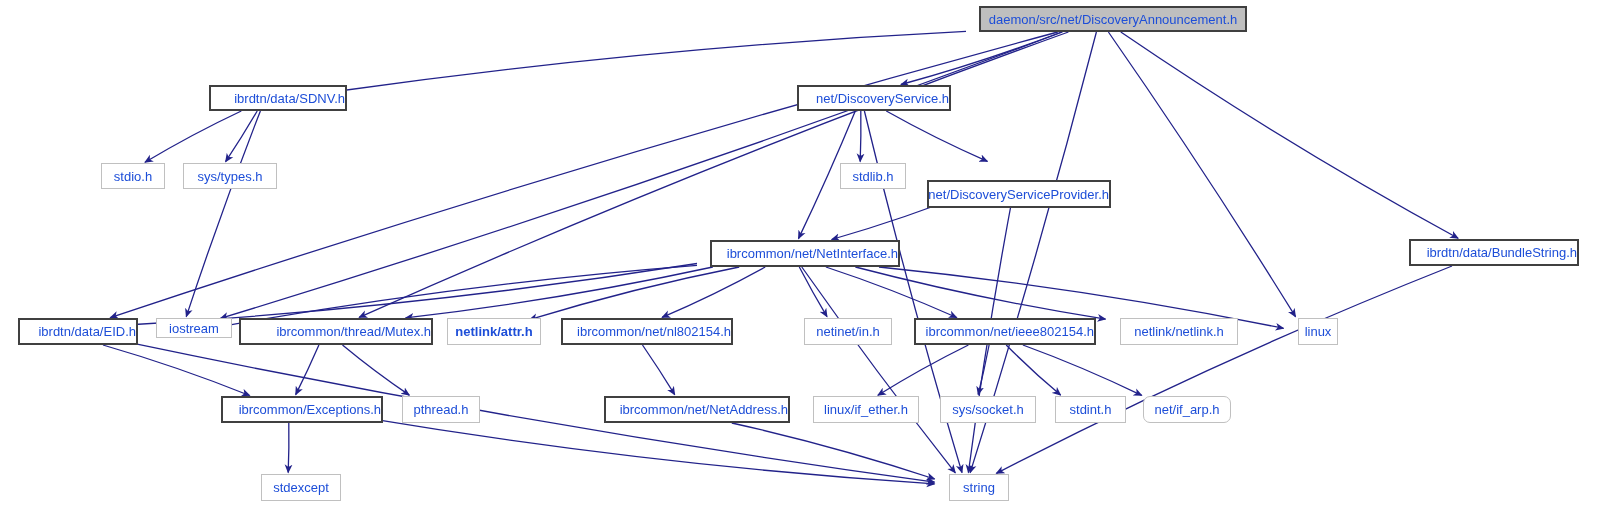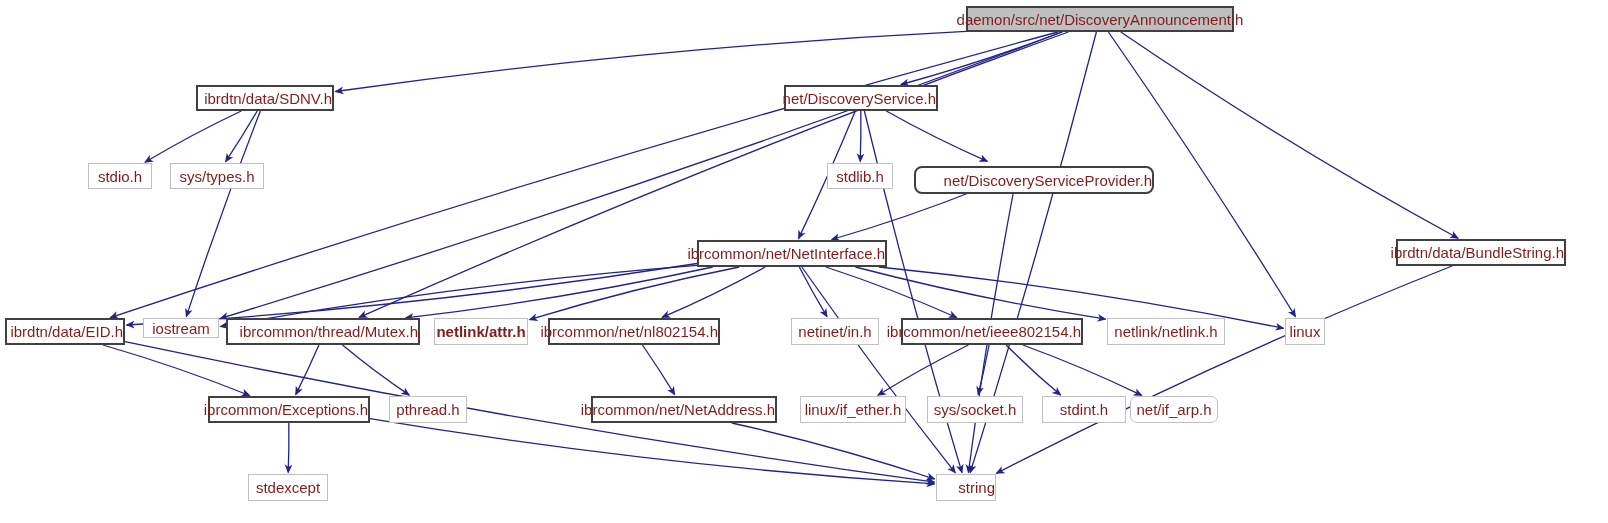--- a/index.html
+++ b/index.html
@@ -21,27 +21,28 @@
     top: 0;
     width: 1608px;
     height: 523px;
   }
   .node {
     position: absolute;
     box-sizing: border-box;
     display: flex;
     align-items: center;
     justify-content: center;
-    font-size: 15px;
-    color: #7f1d1d;
+    font-size: 13px;
+    color: #1d4ed8;
     white-space: nowrap;
     background: #ffffff;
     border: 1px solid #c0c0c0;
     line-height: 1;
     letter-spacing: 0px;
+    margin-left: 13px;
   }
   .node.bold {
     border: 2px solid #404040;
     justify-content: flex-end;
   }
   .node.root {
     border: 2px solid #404040;
     background: #bfbfbf;
   }
 </style>
@@ -110,21 +111,21 @@
       </div>
       <div class="node" style="left: 88px; top: 163px; width: 64px; height: 26px;">
         <span>stdio.h</span>
       </div>
       <div class="node" style="left: 170px; top: 163px; width: 94px; height: 26px;">
         <span>sys/types.h</span>
       </div>
       <div class="node" style="left: 827px; top: 163px; width: 66px; height: 26px;">
         <span>stdlib.h</span>
       </div>
-      <div class="node bold" style="left: 914px; top: 166px; width: 240px; height: 28px; border-radius: 8px;">
+      <div class="node bold" style="left: 914px; top: 180px; width: 184px; height: 28px;">
         <span>net/DiscoveryServiceProvider.h</span>
       </div>
       <div class="node bold" style="left: 697px; top: 240px; width: 190px; height: 27px;">
         <span>ibrcommon/net/NetInterface.h</span>
       </div>
       <div class="node bold" style="left: 1396px; top: 239px; width: 170px; height: 27px;">
         <span>ibrdtn/data/BundleString.h</span>
       </div>
       <div class="node bold" style="left: 5px; top: 318px; width: 120px; height: 27px;">
         <span>ibrdtn/data/EID.h</span>
@@ -161,26 +162,26 @@
       </div>
       <div class="node bold" style="left: 591px; top: 396px; width: 186px; height: 27px;">
         <span>ibrcommon/net/NetAddress.h</span>
       </div>
       <div class="node" style="left: 800px; top: 396px; width: 106px; height: 27px;">
         <span>linux/if_ether.h</span>
       </div>
       <div class="node" style="left: 927px; top: 396px; width: 96px; height: 27px;">
         <span>sys/socket.h</span>
       </div>
-      <div class="node" style="left: 1042px; top: 396px; width: 84px; height: 27px;">
+      <div class="node" style="left: 1042px; top: 396px; width: 71px; height: 27px;">
         <span>stdint.h</span>
       </div>
       <div class="node" style="left: 1130px; top: 396px; width: 88px; height: 27px; border-radius: 7px;">
         <span>net/if_arp.h</span>
       </div>
       <div class="node" style="left: 248px; top: 474px; width: 80px; height: 27px;">
         <span>stdexcept</span>
       </div>
-      <div class="node" style="left: 936px; top: 474px; width: 60px; height: 27px; justify-content: flex-end;">
+      <div class="node" style="left: 936px; top: 474px; width: 60px; height: 27px;">
         <span>string</span>
       </div>
     </div>
 </div>
 
 </body></html>

